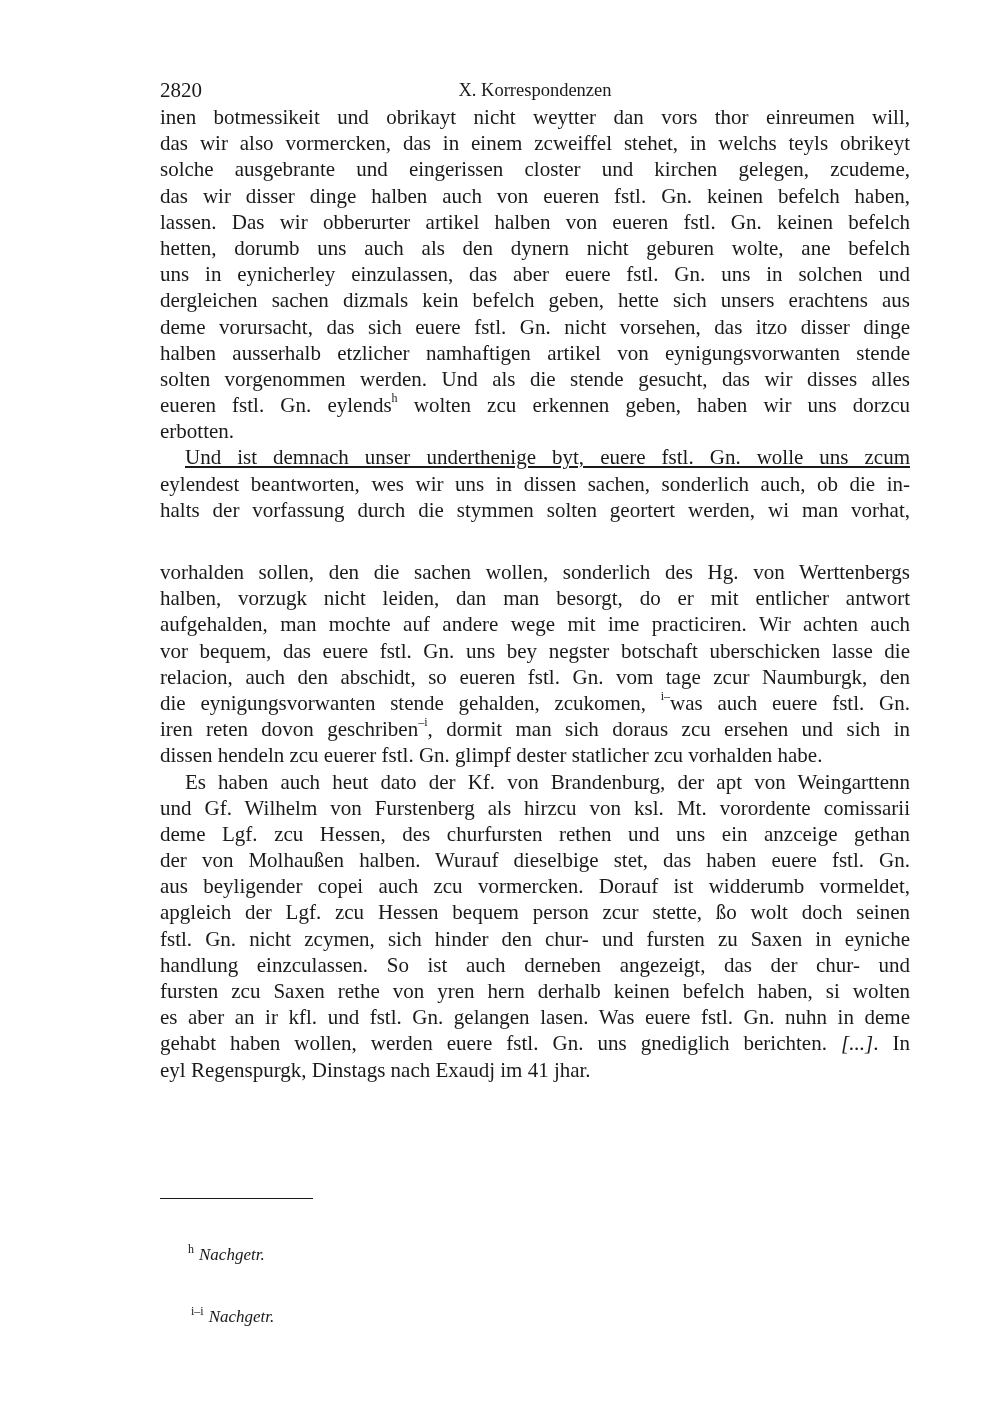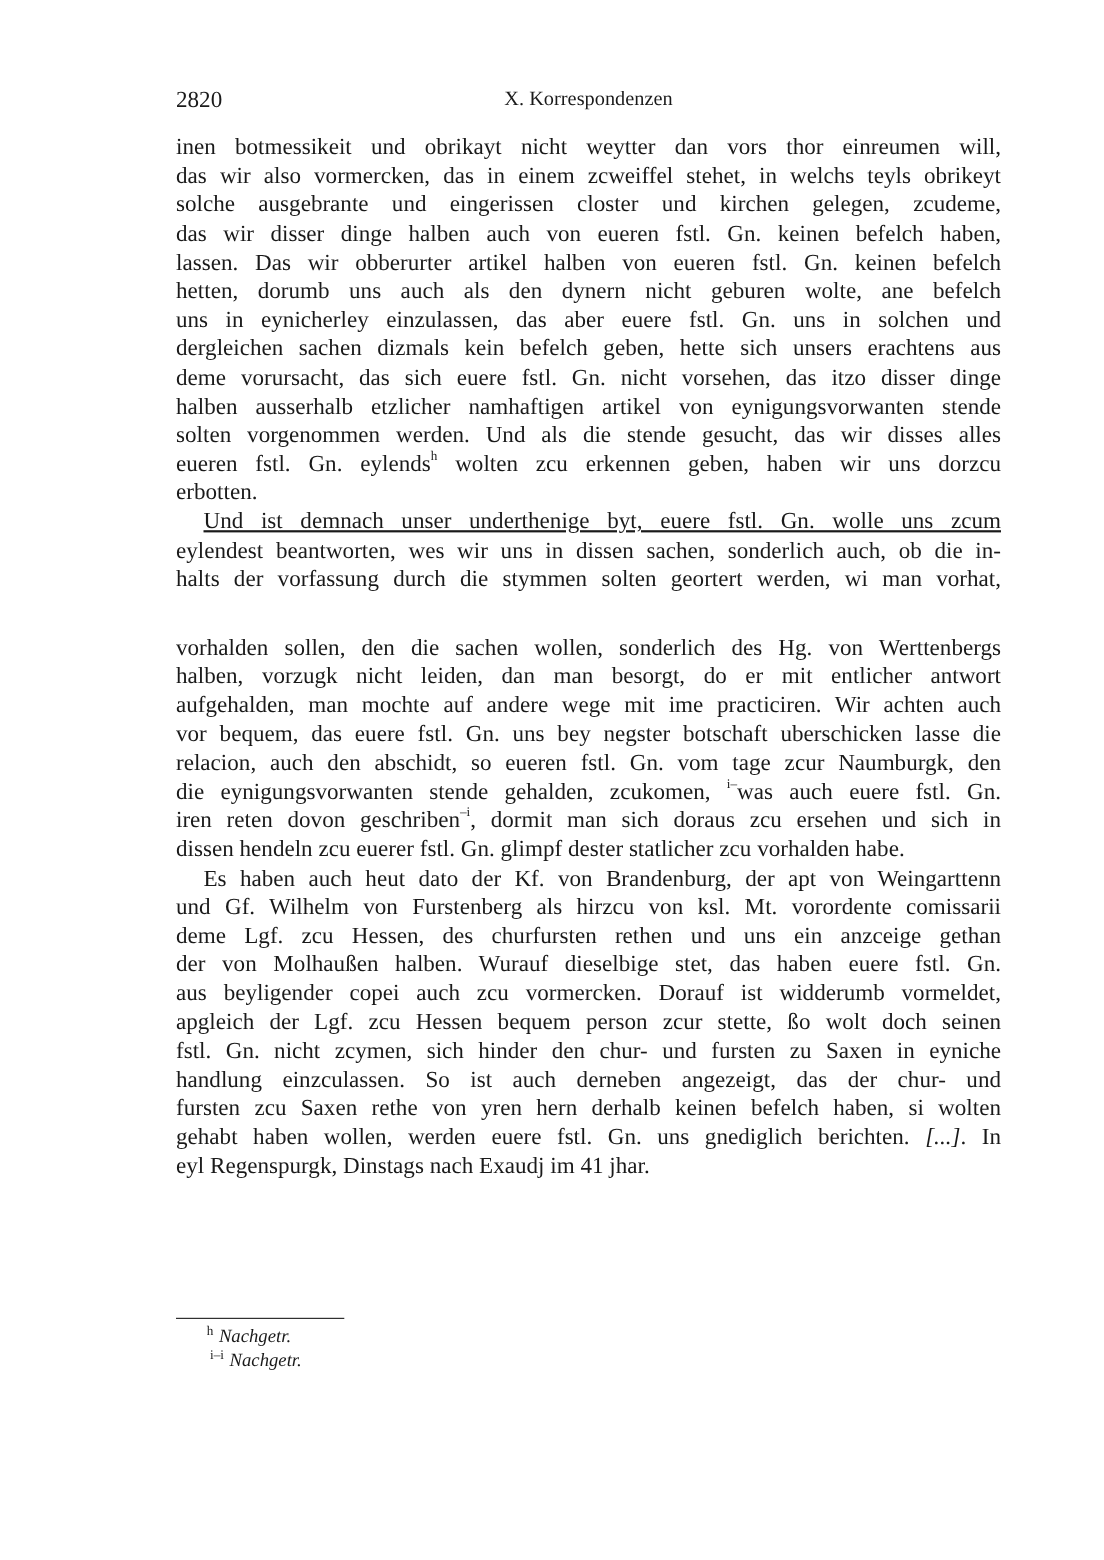--- a/index.html
+++ b/index.html
@@ -1,30 +1,30 @@
 <!DOCTYPE html>
 <html><head>
   <meta charset="utf-8">
   <style>
     html, body { margin: 0; padding: 0; background: #ffffff; }
     body { width: 1004px; height: 1418px; position: relative; overflow: hidden;
            font-family: "Liberation Serif", "DejaVu Serif", serif; color: #1a1a1a; }
     .header { position: absolute; top: 78px; left: 160px; width: 750px; height: 28px; }
     .page-num { position: absolute; left: 0; top: 0; font-size: 21px; }
     .running-title { position: absolute; left: 0; width: 750px; top: 2px; text-align: center; font-size: 18.5px; }
-    .body { position: absolute; top: 120px; left: 160px; width: 750px; }
+    .body { position: absolute; top: 104px; left: 160px; width: 750px; }
     .line { height: 26.2px; line-height: 26.2px; font-size: 21px; text-align: justify;
             text-align-last: justify; white-space: nowrap; overflow: visible; }
     .line.last { text-align-last: left; }
     .line.indent { padding-left: 25px; }
     sup { font-size: 12px; line-height: 0; position: relative; top: -2px; vertical-align: super; }
     .footnote-rule { position: absolute; top: 1198px; left: 160px; width: 153px; height: 0;
                      border-top: 1.2px solid #1a1a1a; }
     .footnotes { position: absolute; top: 1204px; left: 160px; width: 400px; font-size: 17px; line-height: 22px; }
-    .fn { white-space: nowrap; }
+    .fn { white-space: nowrap; margin-top: 40px; }
     .fn .mark { font-size: 12px; vertical-align: super; line-height: 0; }
     .fn .txt { font-style: italic; margin-left: 5px; }
     .fn1 { padding-left: 28px; }
     .fn2 { padding-left: 31px; }
     .it { font-style: italic; }
   </style>
 </head>
 <body>
 
 <div class="header">
@@ -59,20 +59,21 @@
   <div class="line last" style="white-space: normal; height: 26.2px; overflow: hidden;">dissen hendeln zcu euerer fstl. Gn. glimpf dester statlicher zcu vorhalden habe.</div>
   <div class="line indent" style="white-space: normal; height: 26.2px; overflow: hidden;">Es haben auch heut dato der Kf. von Brandenburg, der apt von Weingarttenn</div>
   <div class="line" style="white-space: normal; height: 26.2px; overflow: hidden;">und Gf. Wilhelm von Furstenberg als hirzcu von ksl. Mt. vorordente comissarii</div>
   <div class="line" style="white-space: normal; height: 26.2px; overflow: hidden;">deme Lgf. zcu Hessen, des churfursten rethen und uns ein anzceige gethan</div>
   <div class="line" style="white-space: normal; height: 26.2px; overflow: hidden;">der von Molhaußen halben. Wurauf dieselbige stet, das haben euere fstl. Gn.</div>
   <div class="line" style="white-space: normal; height: 26.2px; overflow: hidden;">aus beyligender copei auch zcu vormercken. Dorauf ist widderumb vormeldet,</div>
   <div class="line" style="white-space: normal; height: 26.2px; overflow: hidden;">apgleich der Lgf. zcu Hessen bequem person zcur stette, ßo wolt doch seinen</div>
   <div class="line" style="white-space: normal; height: 26.2px; overflow: hidden;">fstl. Gn. nicht zcymen, sich hinder den chur- und fursten zu Saxen in eyniche</div>
   <div class="line" style="white-space: normal; height: 26.2px; overflow: hidden;">handlung einzculassen. So ist auch derneben angezeigt, das der chur- und</div>
   <div class="line" style="white-space: normal; height: 26.2px; overflow: hidden;">fursten zcu Saxen rethe von yren hern derhalb keinen befelch haben, si wolten</div>
+  <div class="line" style="white-space: normal; height: 26.2px; overflow: hidden;">es aber an ir kfl. und fstl. Gn. gelangen lasen. Was euere fstl. Gn. nuhn in deme</div>
   <div class="line" style="white-space: normal; height: 26.2px; overflow: hidden;"><span>gehabt haben wollen, werden euere fstl. Gn. uns gnediglich berichten. </span><span class="it">[...]</span><span>. In</span></div>
   <div class="line last" style="white-space: normal; height: 26.2px; overflow: hidden;">eyl Regenspurgk, Dinstags nach Exaudj im 41 jhar.</div>
 </div>
 
 <div class="footnote-rule"></div>
 <div class="footnotes">
   <div class="fn fn1">
     <span class="mark">h</span><span class="txt">Nachgetr.</span>
   </div>
   <div class="fn fn2">

